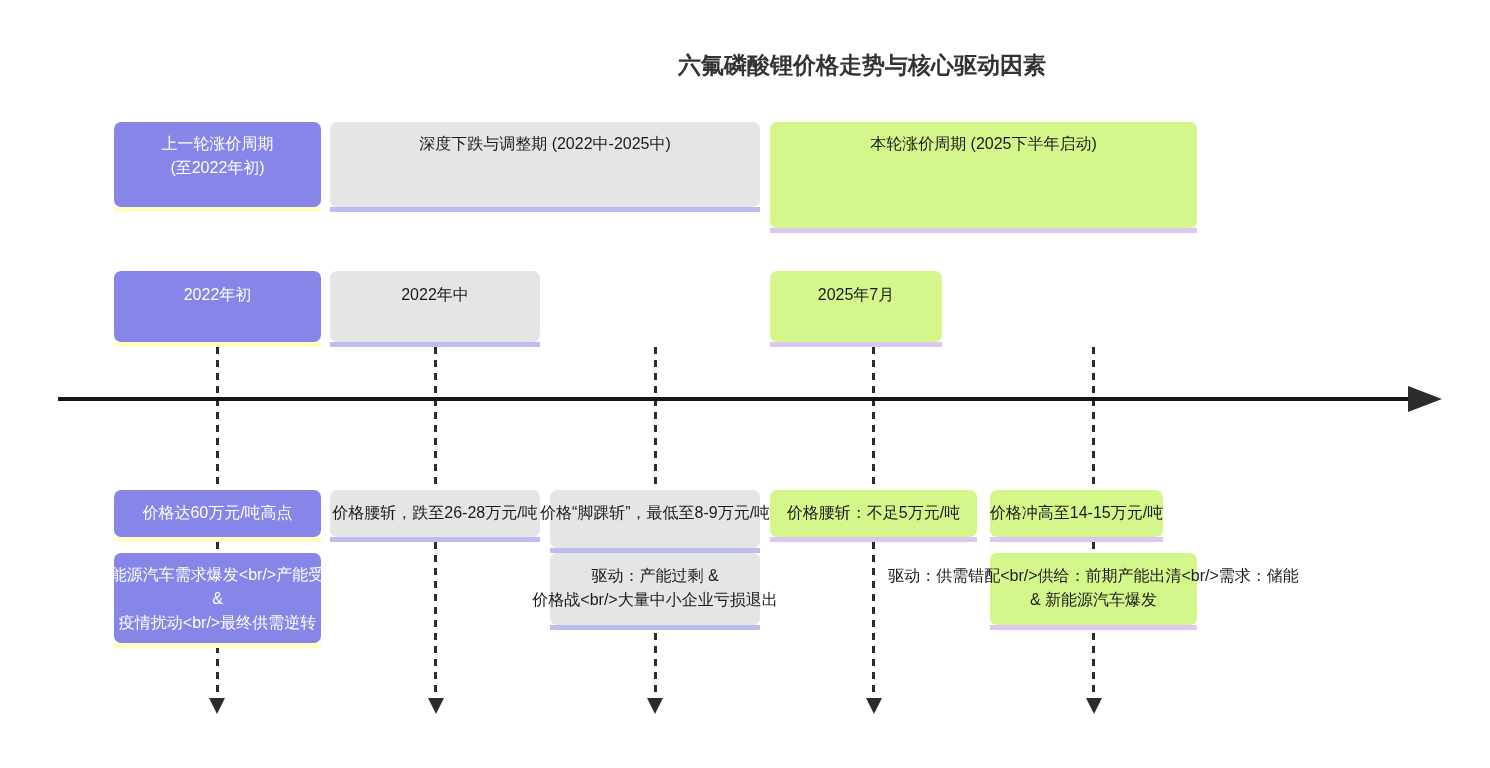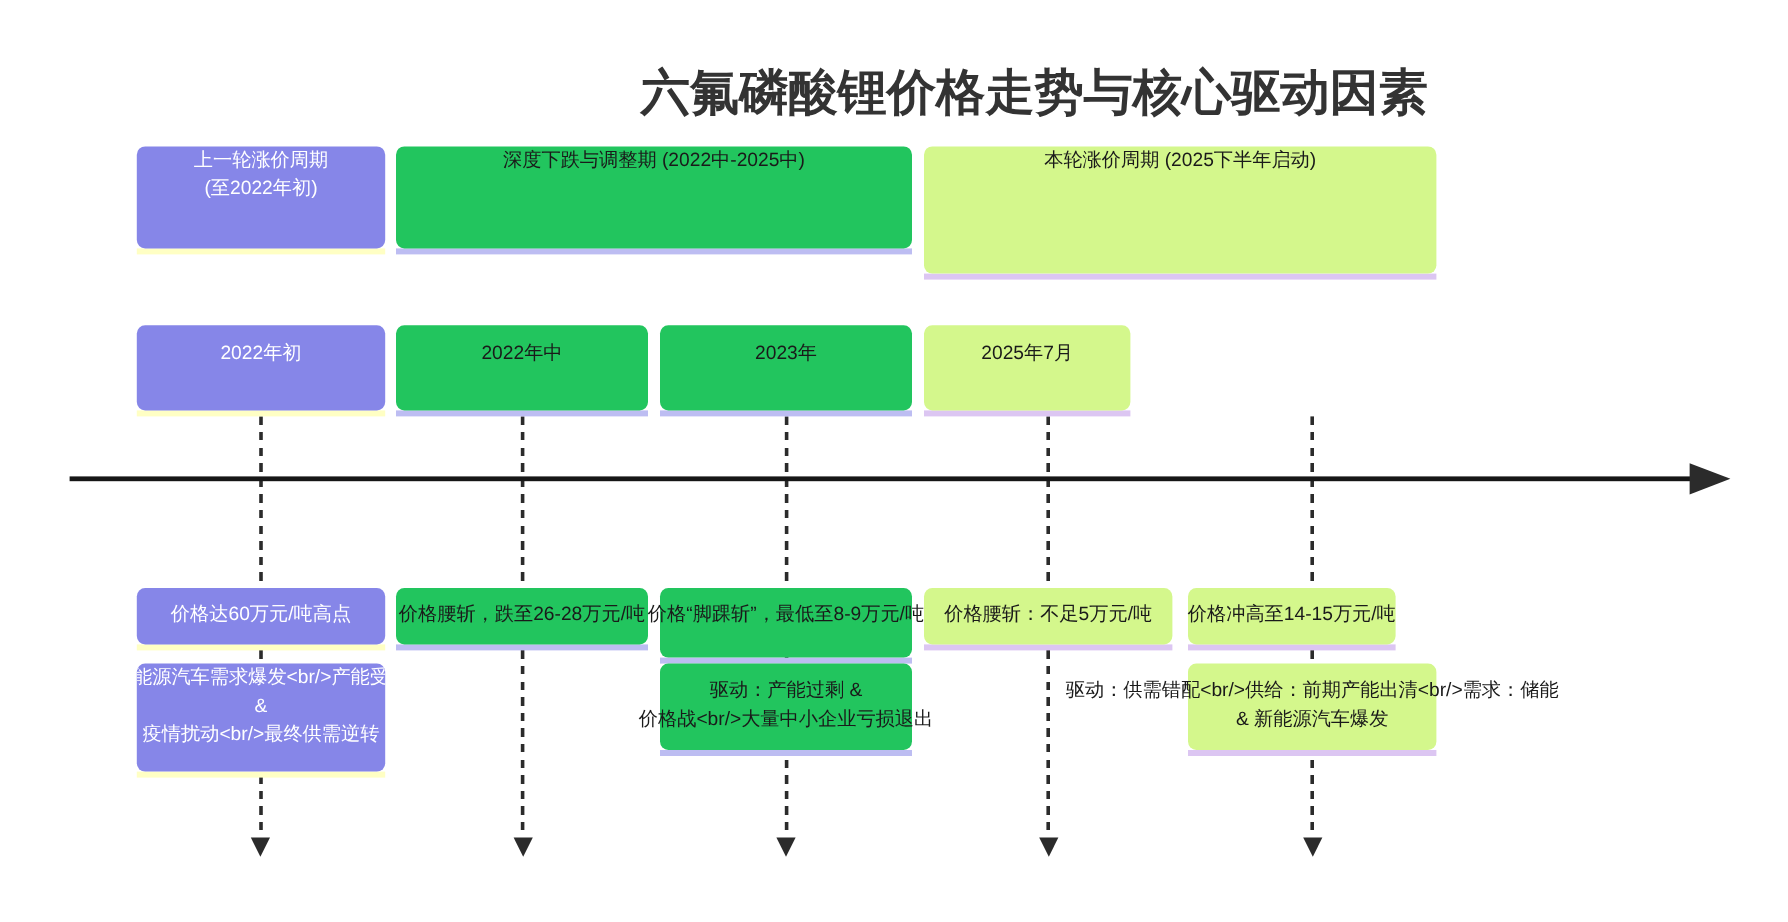--- a/index.html
+++ b/index.html
@@ -2,50 +2,50 @@
 <html><head>
 <meta charset="utf-8">
 <style>
   html,body{margin:0;padding:0;background:#ffffff;}
   .canvas{
     position:relative;width:1490px;height:768px;background:#ffffff;overflow:hidden;
     font-family:"Liberation Sans","DejaVu Sans",sans-serif;
   }
   .title{
     position:absolute;top:50px;left:862px;transform:translateX(-50%);
-    font-size:41px;font-weight:bold;color:#333333;white-space:nowrap;
+    font-size:23px;font-weight:bold;color:#333333;white-space:nowrap;
   }
   
   .vdash{
     position:absolute;top:347px;height:351px;width:3px;
     background:repeating-linear-gradient(to bottom,#2b2b2b 0 7px,transparent 7px 13px);
   }
   
   .axis-line{position:absolute;left:58px;top:397px;width:1352px;height:4px;background:#161616;}
   .axis-head{
     position:absolute;left:1408px;top:386px;width:0;height:0;
     border-top:13px solid transparent;border-bottom:13px solid transparent;border-left:34px solid #2b2b2b;
   }
   
   .box{position:absolute;}
   .face{position:relative;border-radius:7px;}
   .face.purple{background:#8686e8;color:#ffffff;}
-  .face.yellow{background:#22c55e;color:#1a1a1a;}
+  .face.yellow{background:#e5e5e5;color:#1a1a1a;}
   .face.green{background:#d4f78c;color:#1a1a1a;}
   .face.clip{overflow:hidden;}
   .strip{height:5px;}
   .strip.pale-yellow{background:#ffffc4;}
   .strip.pale-periwinkle{background:#bdbdf2;}
   .strip.pale-lavender{background:#dcc6f2;}
   .txt{font-size:16px;line-height:24px;}
   .line{
     display:block;position:relative;left:50%;transform:translateX(-50%);
     width:max-content;white-space:nowrap;z-index:5;
   }
-  .pt10{} .pt11{padding-top:11px;} .pt12{padding-top:12px;}
+  .pt10{padding-top:10px;} .pt11{padding-top:11px;} .pt12{padding-top:12px;}
   
   .down-arrow{
     position:absolute;top:698px;width:0;height:0;
     border-left:8px solid transparent;border-right:8px solid transparent;border-top:16px solid #2b2b2b;
   }
 </style>
 </head>
 <body>
 
 <div class="canvas">
@@ -100,28 +100,20 @@
 
   <div class="box" style="left:330px;top:271px;width:210px">
     <div class="face yellow" style="height:71px">
       <div class="txt pt12">
           <span class="line">2022年中</span>
         </div>
     </div>
     <div class="strip pale-periwinkle"></div>
   </div>
 
-  <div class="box" style="left:550px;top:271px;width:210px">
-    <div class="face yellow" style="height:71px">
-      <div class="txt pt12">
-          <span class="line">2023年</span>
-        </div>
-    </div>
-    <div class="strip pale-periwinkle"></div>
-  </div>
 
   <div class="box" style="left:770px;top:271px;width:172px">
     <div class="face green" style="height:71px">
       <div class="txt pt12">
           <span class="line">2025年7月</span>
         </div>
     </div>
     <div class="strip pale-lavender"></div>
   </div>
 

